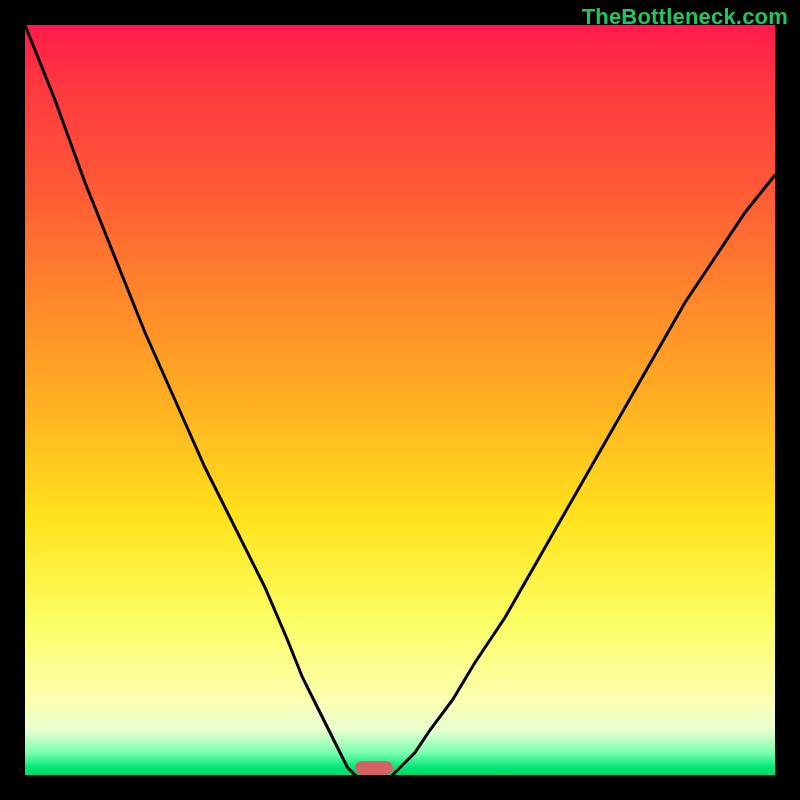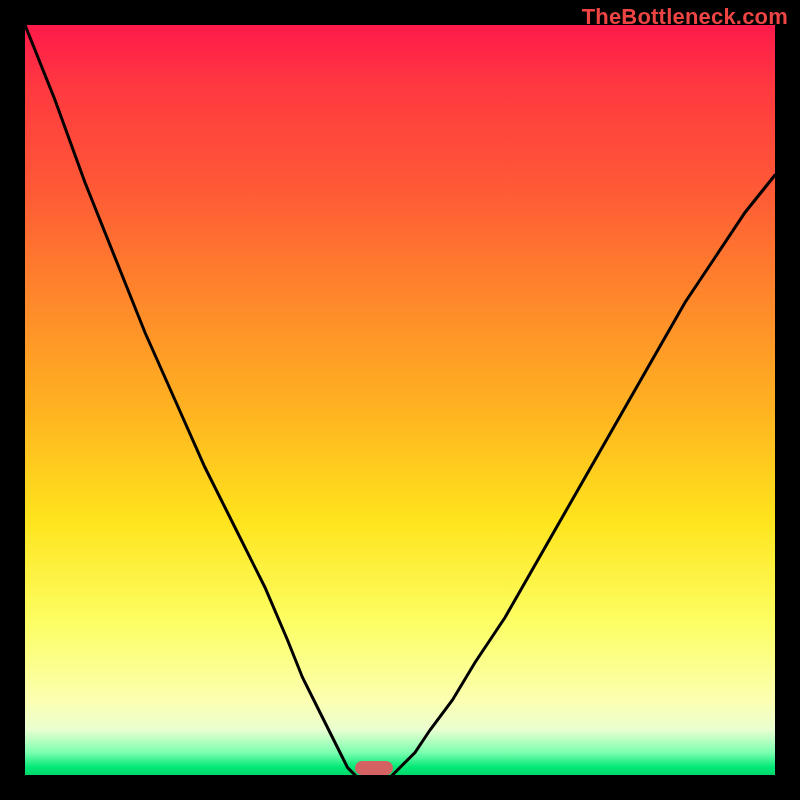--- a/index.html
+++ b/index.html
@@ -51,21 +51,21 @@
     position: absolute;
     height: 14px;
     border-radius: 7px;
     background: #d46262;
   }
   .watermark {
     position: absolute;
     top: 4px;
     right: 12px;
     font: 600 22px Arial, Helvetica, sans-serif;
-    color: #ef4444;
+    color: #22c55e;
     letter-spacing: 0.2px;
     user-select: none;
   }
 </style>
 </head>
 <body>
 
 <div class="frame">
   <div class="plot-area">
     <div class="gradient"></div>

